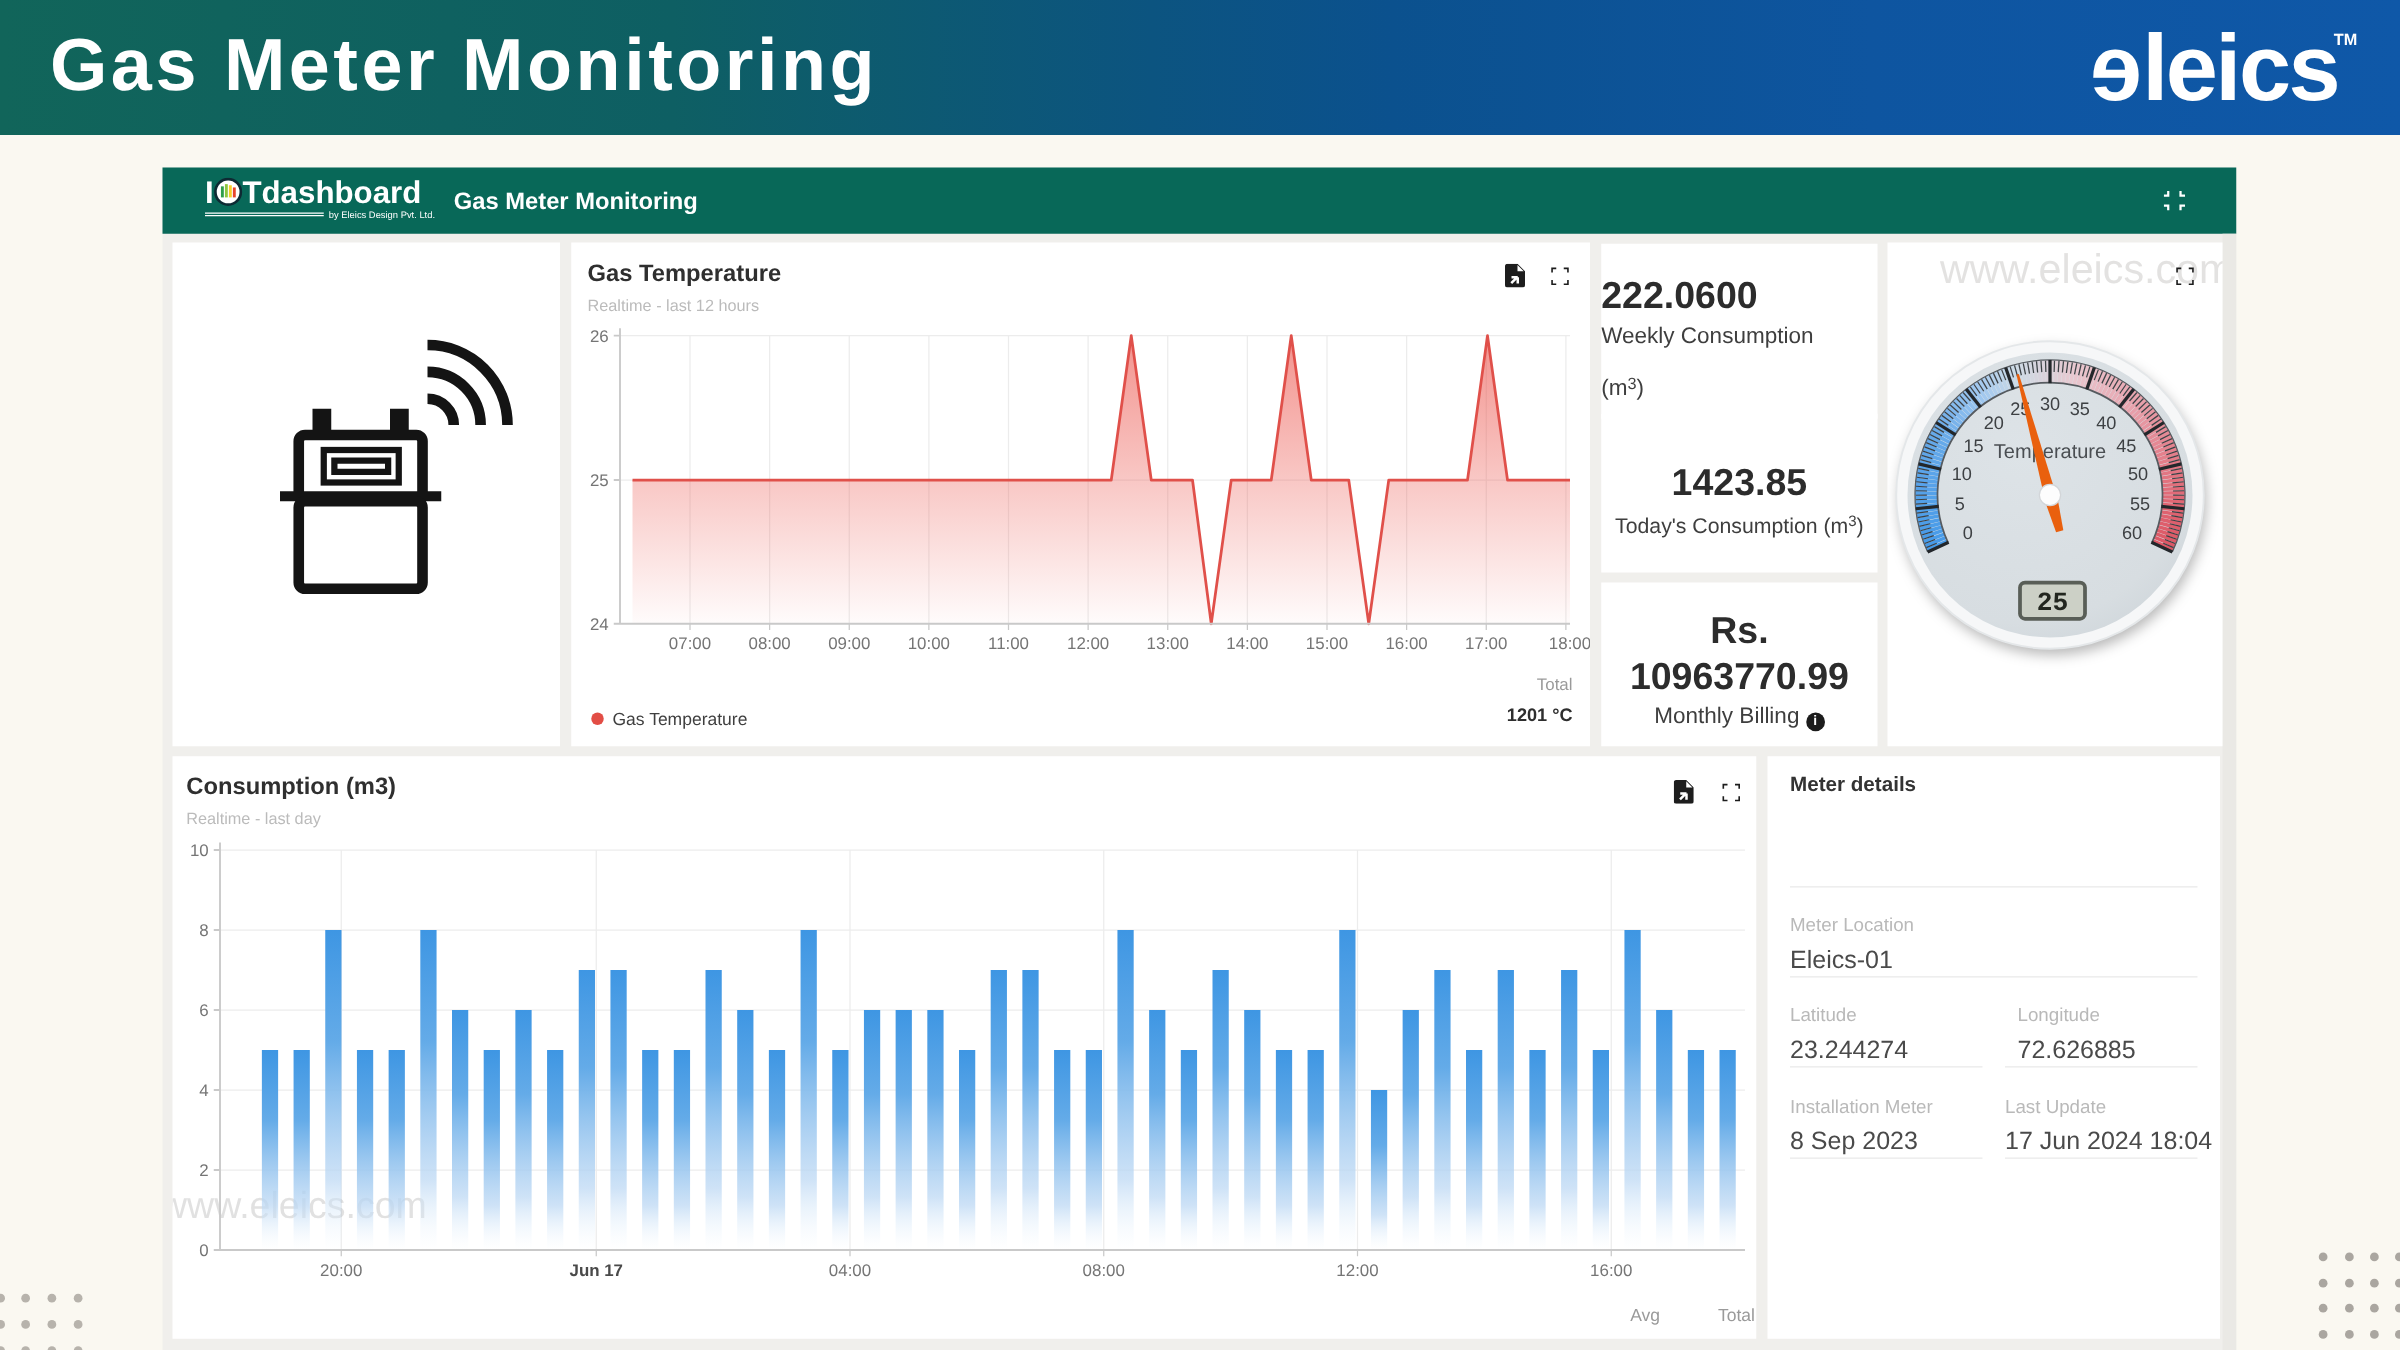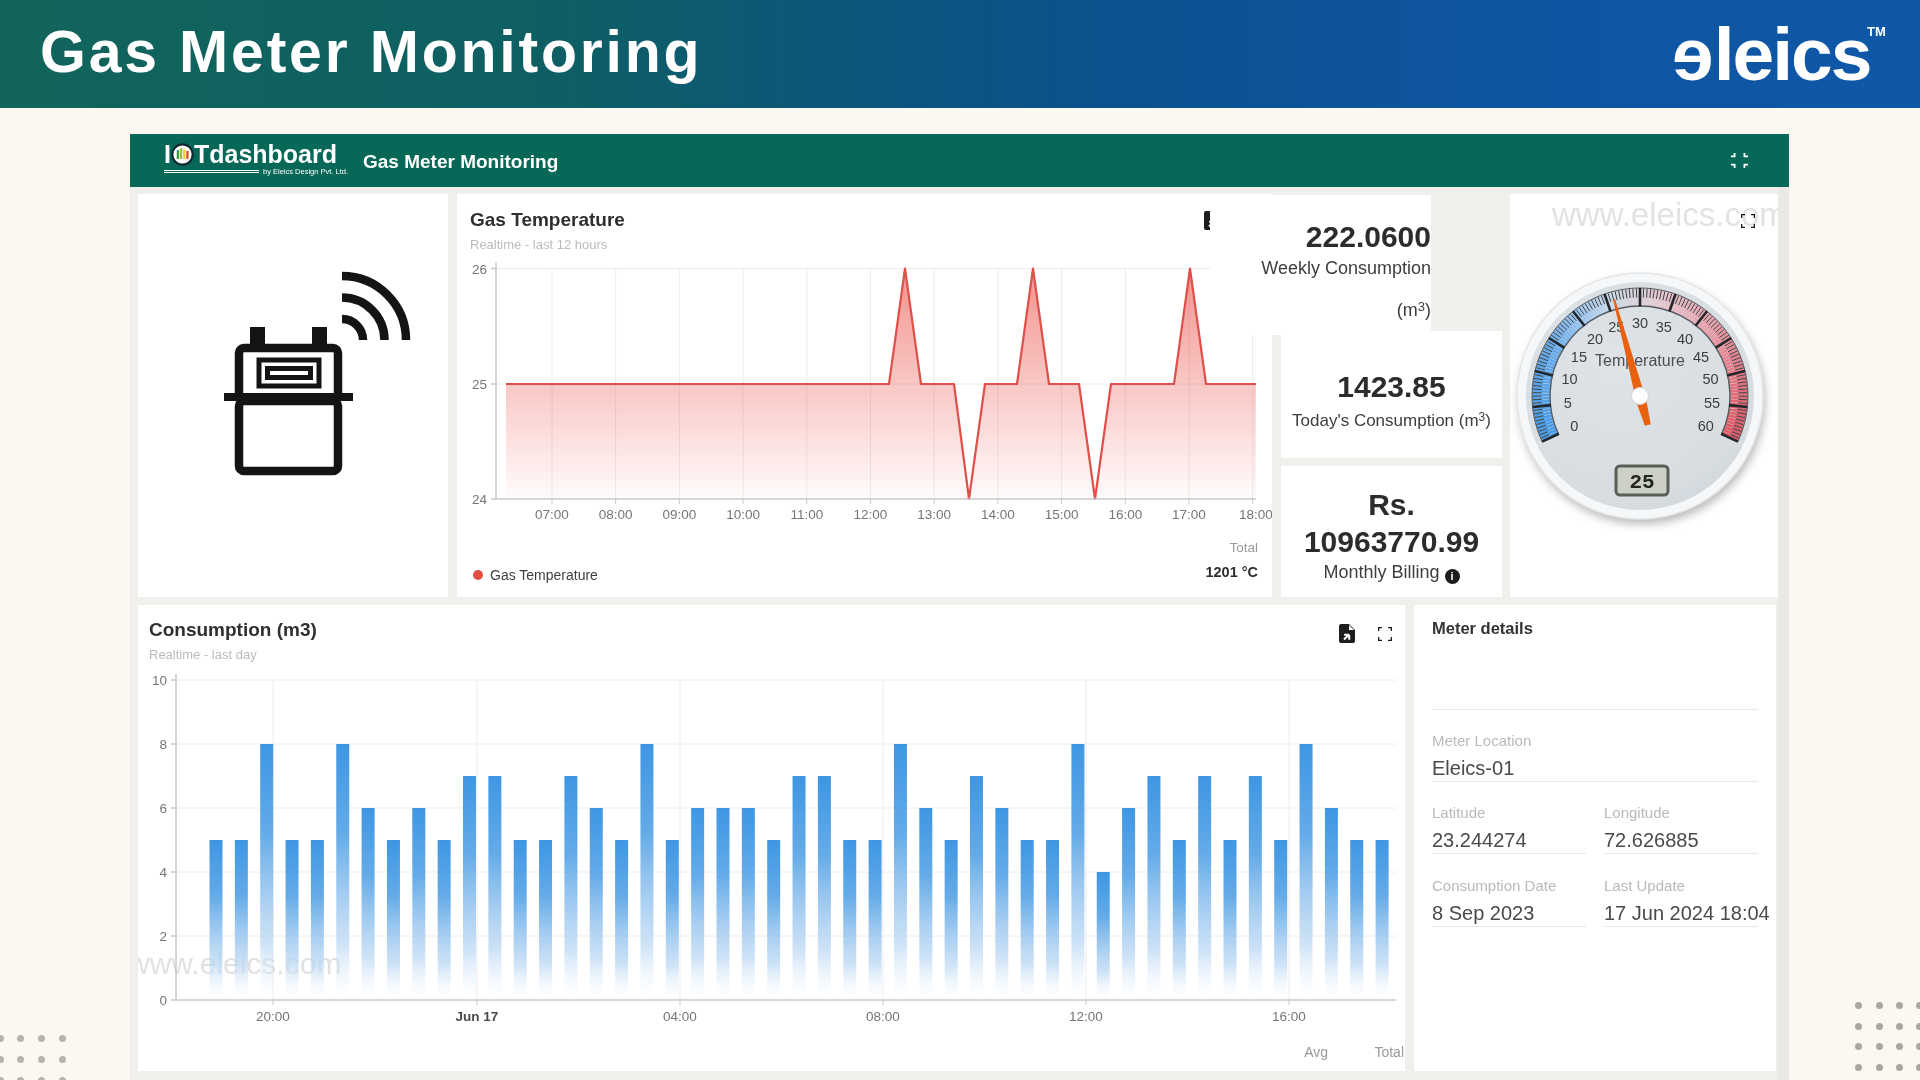--- a/index.html
+++ b/index.html
@@ -113,21 +113,21 @@
       <div class="sub">Realtime - last 12 hours</div>
     </div>
     <svg width="16" height="19" style="position:absolute;left:747px;top:17px" viewBox="0 0 16 19">
       <path d="M2 0 h8 l6 6 v11 a2 2 0 0 1 -2 2 h-12 a2 2 0 0 1 -2 -2 v-15 a2 2 0 0 1 2 -2 z M10 1 v5 h5 z" fill="#1d1d1d" fill-rule="evenodd"></path>
       <path d="M5 14.5 l5 -5 M5.2 9.8 h5 M10.2 9.8 v5" transform="translate(0,1)" stroke="#fff" stroke-width="2" fill="none"></path>
     </svg>
     <svg width="14" height="14" style="position:absolute;left:784px;top:20px" viewBox="0 0 14 14">
       <path d="M0 4 V0 H4 M10 0 H14 V4 M14 10 V14 H10 M4 14 H0 V10" fill="none" stroke="#1d1d1d" stroke-width="2.6"></path>
     </svg>
   </div>
-<div class="card" style="left:1210px;top:195px;width:221px;height:140px;text-align:right">
+<div class="card" style="left:1281px;top:195px;width:221px;height:140px;text-align:left">
     <div class="statv" style="margin-top:25px">222.0600</div>
     <div class="statl" style="margin-top:4px">Weekly Consumption</div>
     <div class="statl" style="margin-top:20px">(m<span style="font-size:13px;vertical-align:5px">3</span>)</div>
   </div>
 <div class="card" style="left:1281px;top:331px;width:221px;height:127px;text-align:center">
     <div class="statv" style="margin-top:39px">1423.85</div>
     <div class="statl" style="font-size:17px;margin-top:6px">Today's Consumption (m<span style="font-size:12px;vertical-align:5px">3</span>)</div>
   </div>
 <div class="card" style="left:1281px;top:466px;width:221px;height:131px;text-align:center">
     <div class="statv" style="margin-top:22px">Rs.</div>
@@ -547,27 +547,27 @@
     <div class="abs" style="left:18px;top:127px;width:326px">
       <div class="mlabel">Meter Location</div>
       <div class="mval">Eleics-01</div>
     </div>
     <div class="abs" style="left:18px;top:176px;width:326px;border-top:1px solid #e9e9e9"></div>
     <div class="abs" style="left:18px;top:199px;width:154px">
       <div class="mlabel">Latitude</div>
       <div class="mval">23.244274</div>
     </div>
     <div class="abs" style="left:18px;top:248px;width:154px;border-top:1px solid #e9e9e9"></div>
-    <div class="abs" style="left:190px;top:199px;width:154px">
+    <div class="abs" style="left:200px;top:199px;width:154px">
       <div class="mlabel">Longitude</div>
       <div class="mval">72.626885</div>
     </div>
     <div class="abs" style="left:190px;top:248px;width:154px;border-top:1px solid #e9e9e9"></div>
     <div class="abs" style="left:18px;top:272px;width:154px">
-      <div class="mlabel">Consumption Date</div>
+      <div class="mlabel">Installation Meter</div>
       <div class="mval">8 Sep 2023</div>
     </div>
     <div class="abs" style="left:18px;top:321px;width:154px;border-top:1px solid #e9e9e9"></div>
     <div class="abs" style="left:190px;top:272px;width:154px">
       <div class="mlabel">Last Update</div>
       <div class="mval"><span style="white-space:nowrap">17 Jun 2024 18:04</span></div>
     </div>
     <div class="abs" style="left:190px;top:321px;width:154px;border-top:1px solid #e9e9e9"></div>
   </div>
 <div class="abs" style="left:-3.5px;top:1034.5px;width:7px;height:7px;border-radius:50%;background:#b7b3ac"></div>

